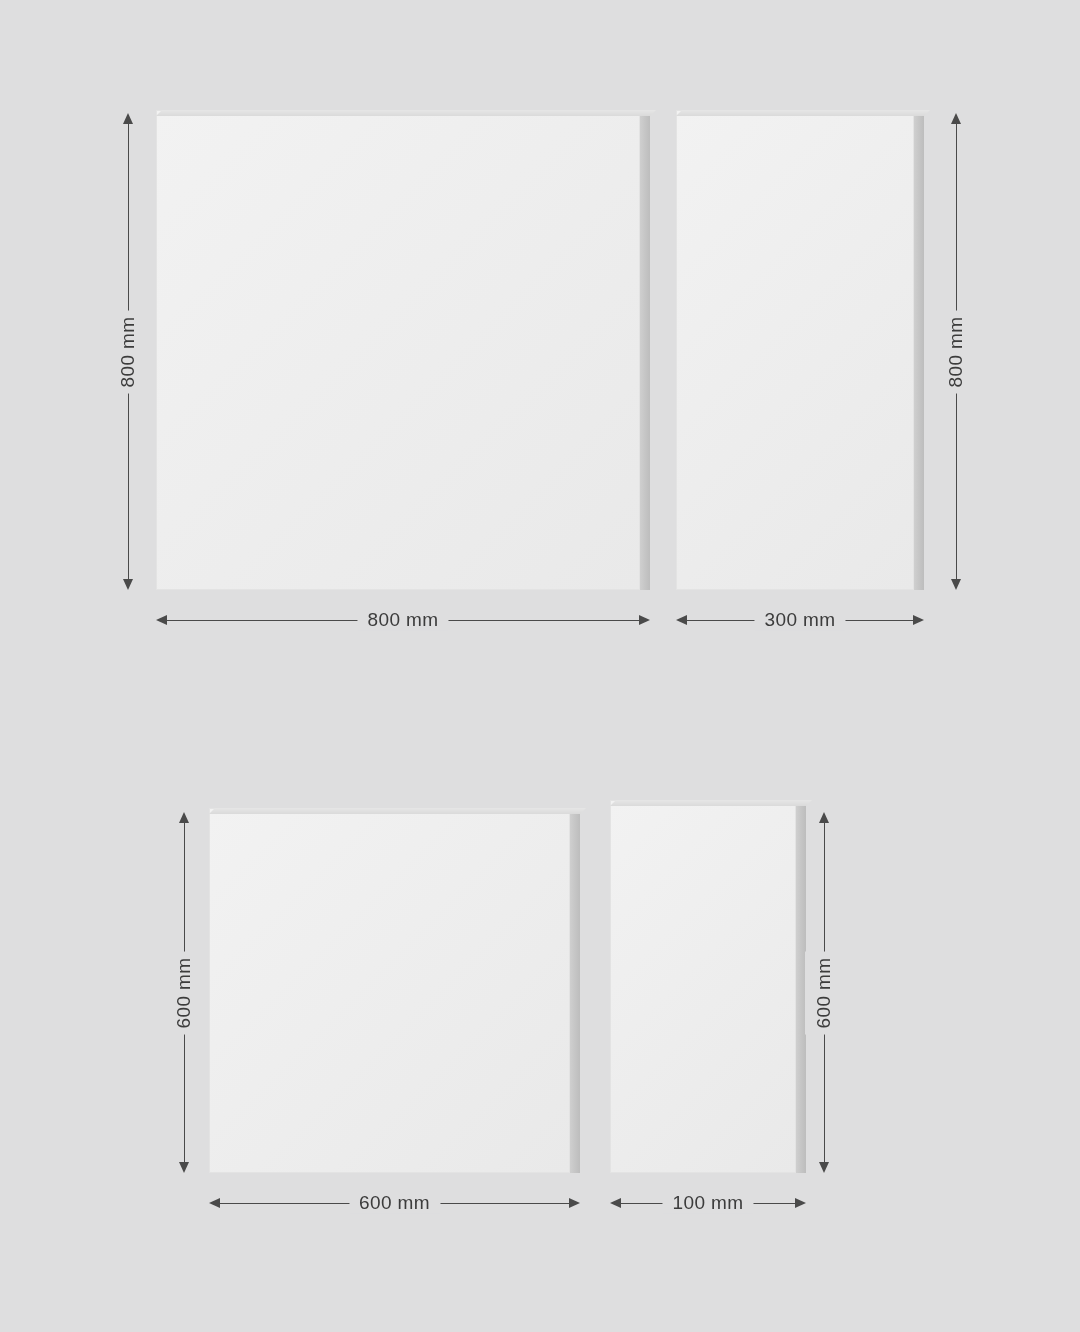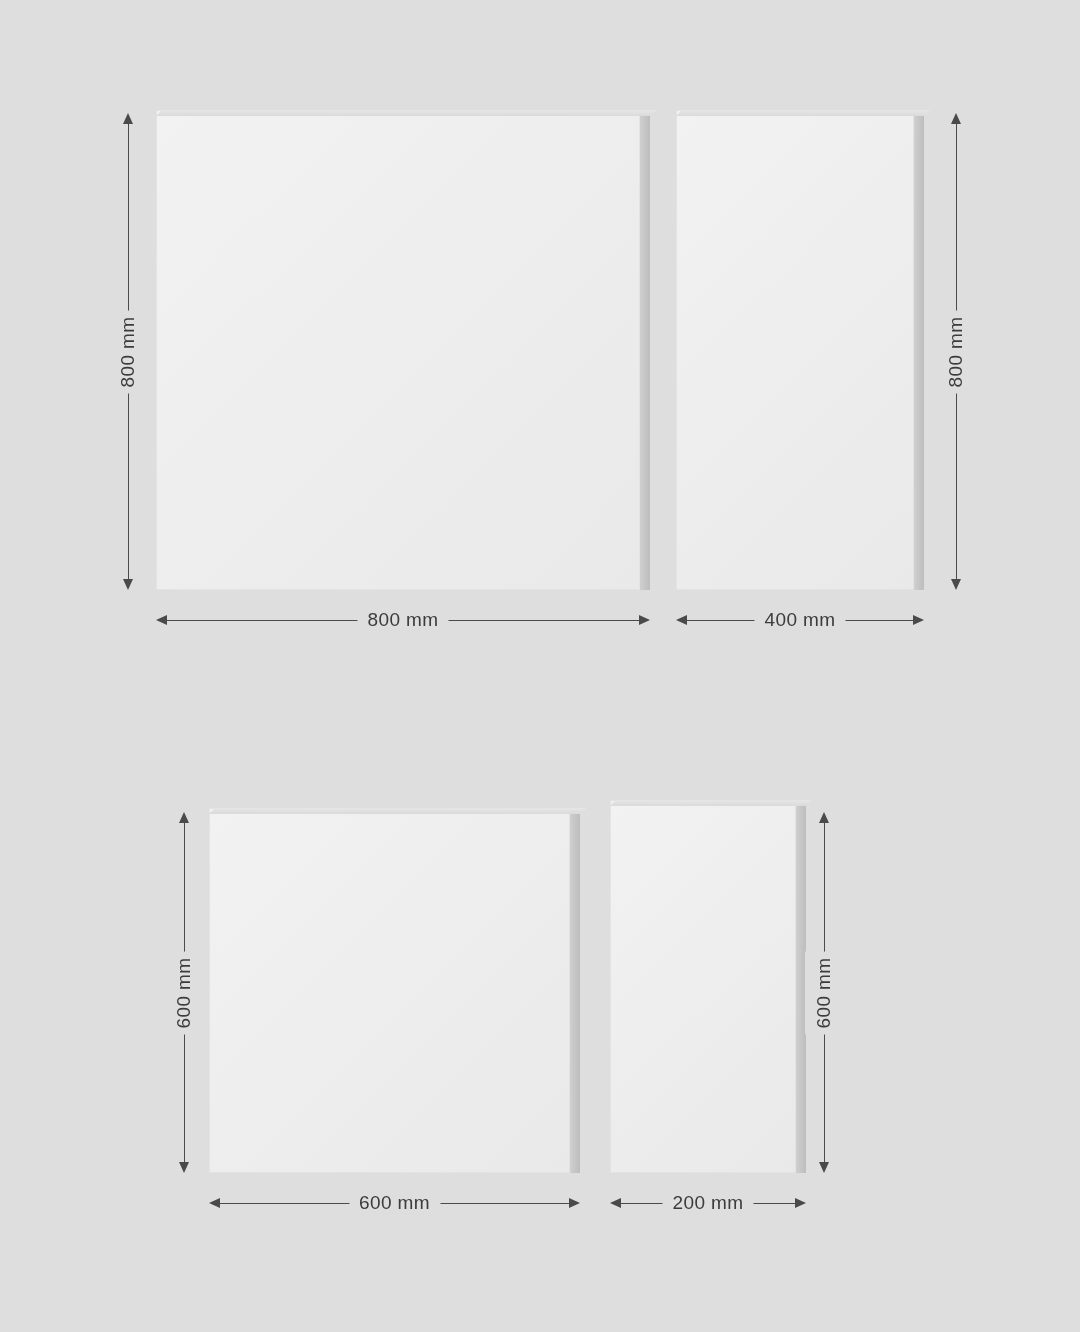--- a/index.html
+++ b/index.html
@@ -184,21 +184,21 @@
     <div class="arrow down"></div>
     <div class="label-wrap">
       <div class="inner">800 mm</div>
     </div>
   </div>
 
   <div class="dim horizontal" style="left:676px; top:612px; width:248px; height:16px;">
     <div class="line"></div>
     <div class="arrow left"></div>
     <div class="arrow right"></div>
-    <div class="dim-label h">400 mm</div>
+    <div class="dim-label h">300 mm</div>
   </div>
 
   <div class="panel" style="left:209px; top:808px; width:371px; height:365px;">
     <div class="edge-right"></div>
     <div class="face"></div>
     <div class="edge-top"></div>
   </div>
 
   <div class="dim vertical" style="left:176px; top:812px; width:16px; height:361px;">
     <div class="line"></div>
@@ -228,16 +228,16 @@
     <div class="arrow down"></div>
     <div class="label-wrap">
       <div class="inner">600 mm</div>
     </div>
   </div>
 
   <div class="dim horizontal" style="left:610px; top:1195px; width:196px; height:16px;">
     <div class="line"></div>
     <div class="arrow left"></div>
     <div class="arrow right"></div>
-    <div class="dim-label h">200 mm</div>
+    <div class="dim-label h">100 mm</div>
   </div>
 
 </div>
 
 </body></html>

